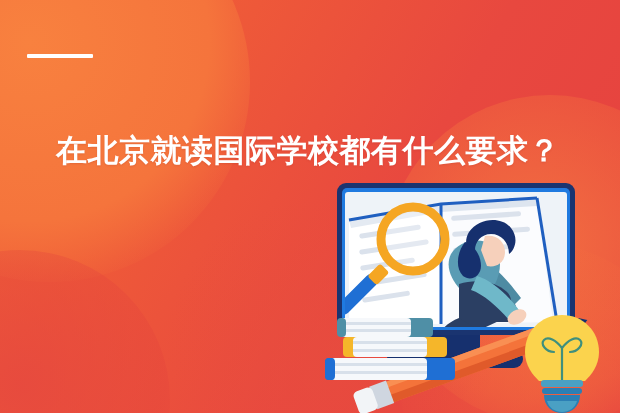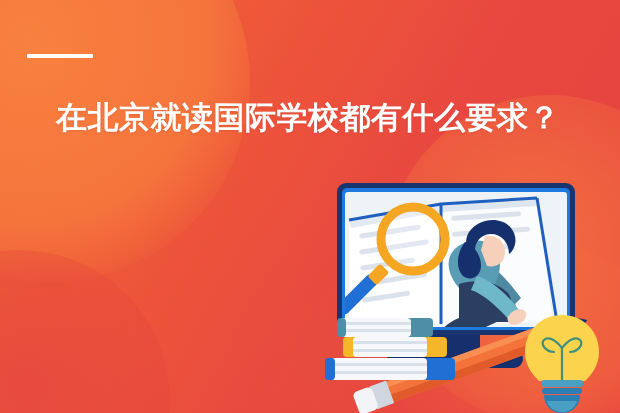--- a/index.html
+++ b/index.html
@@ -36,21 +36,21 @@
     left:150px; top:200px; width:360px; height:300px;
     background:radial-gradient(circle at 50% 50%, rgba(231,78,62,0.55) 0%, rgba(231,78,62,0) 70%);
   }
   
   #accent-rule {
     position:absolute; left:27px; top:54px;
     width:66px; height:4px; background:#ffffff; border-radius:1px;
   }
   
   #headline {
-    position:absolute; left:56px; top:88px;
+    position:absolute; left:56px; top:121px;
     width:505px;
     color:#ffffff;
     font-size:31px;
     font-weight:bold;
     line-height:59px;
     letter-spacing:0.5px;
     text-shadow:0 1px 2px rgba(150,40,25,0.18);
     white-space:normal;
   }
   

